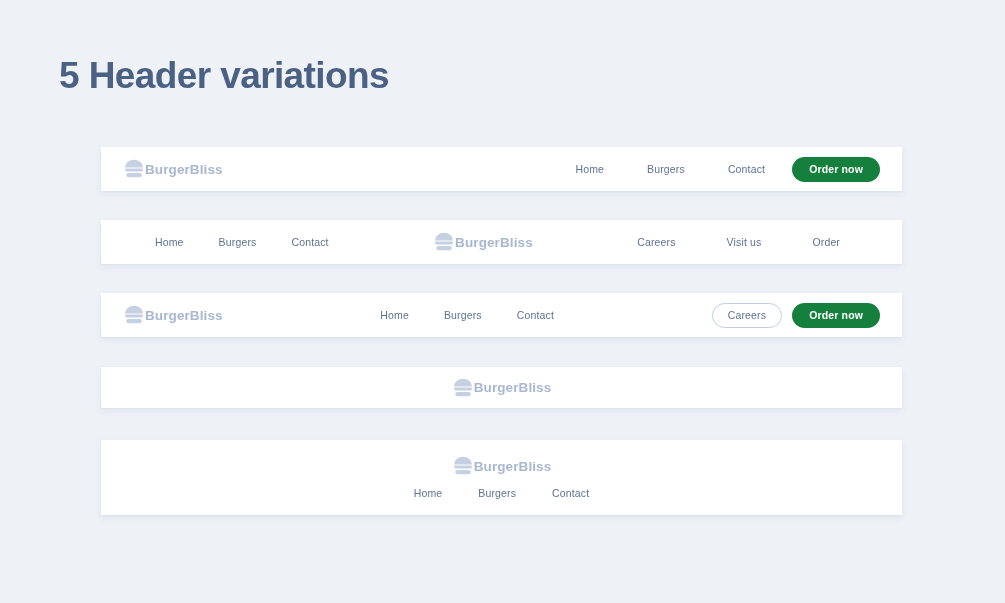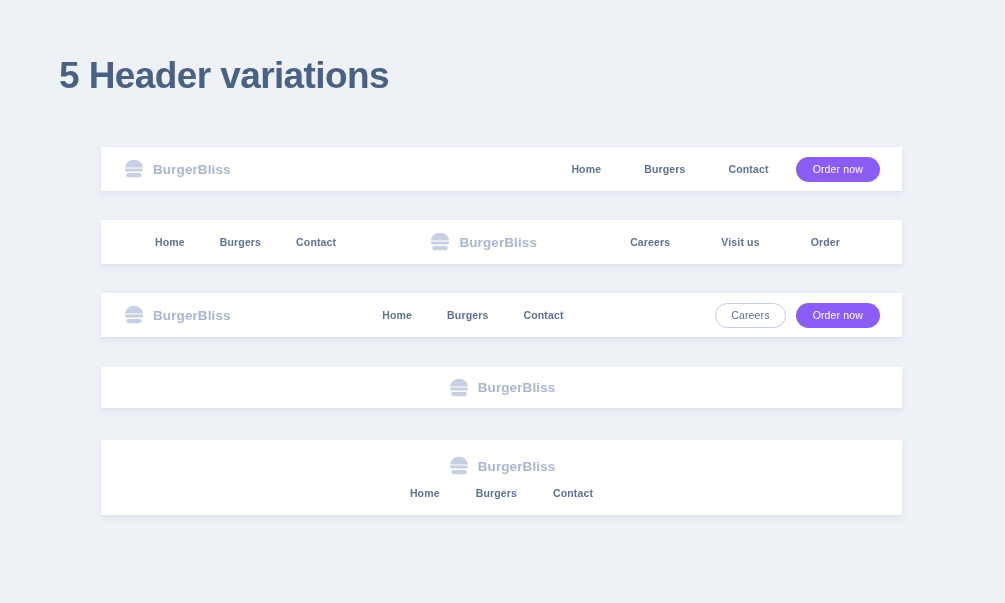--- a/index.html
+++ b/index.html
@@ -49,21 +49,21 @@
   #card-1 { top: 147px; height: 44px; }
   #card-2 { top: 220px; height: 44px; }
   #card-3 { top: 293px; height: 44px; }
   #card-4 { top: 367px; height: 41px; }
   #card-5 { top: 440px; height: 75px; }
 
   
   .logo {
     display: flex;
     align-items: center;
-    gap: 8px;
+    gap: 0;
     white-space: nowrap;
   }
 
   .burger-icon {
     display: block;
     width: 22px;
     height: 20px;
     flex: 0 0 auto;
   }
 
@@ -80,21 +80,20 @@
     align-items: center;
     white-space: nowrap;
   }
 
   .nav-link {
     font-size: 10.5px;
     color: #5e7292;
     letter-spacing: 0.15px;
     cursor: pointer;
     text-decoration: none;
-    font-weight: bold;
   }
 
   .gap-55 > * + * { margin-left: 43px; }
   .gap-44 > * + * { margin-left: 35px; }
   .gap-40 > * + * { margin-left: 51px; }
   .gap-row5 > * + * { margin-left: 36px; }
 
   
   .btn {
     display: inline-flex;
@@ -103,24 +102,25 @@
     border-radius: 999px;
     font-size: 10.5px;
     letter-spacing: 0.15px;
     cursor: pointer;
     white-space: nowrap;
     border: none;
     font-family: inherit;
   }
 
   .btn-primary {
-    background: #8b5cf6;
+    background: #15803d;
     color: #ffffff;
     height: 25px;
     padding: 0 17px;
+    font-weight: bold;
   }
 
   .btn-outline {
     background: #ffffff;
     color: #5e7292;
     height: 25px;
     padding: 0 15px;
     border: 1px solid #c3cde1;
   }
 

